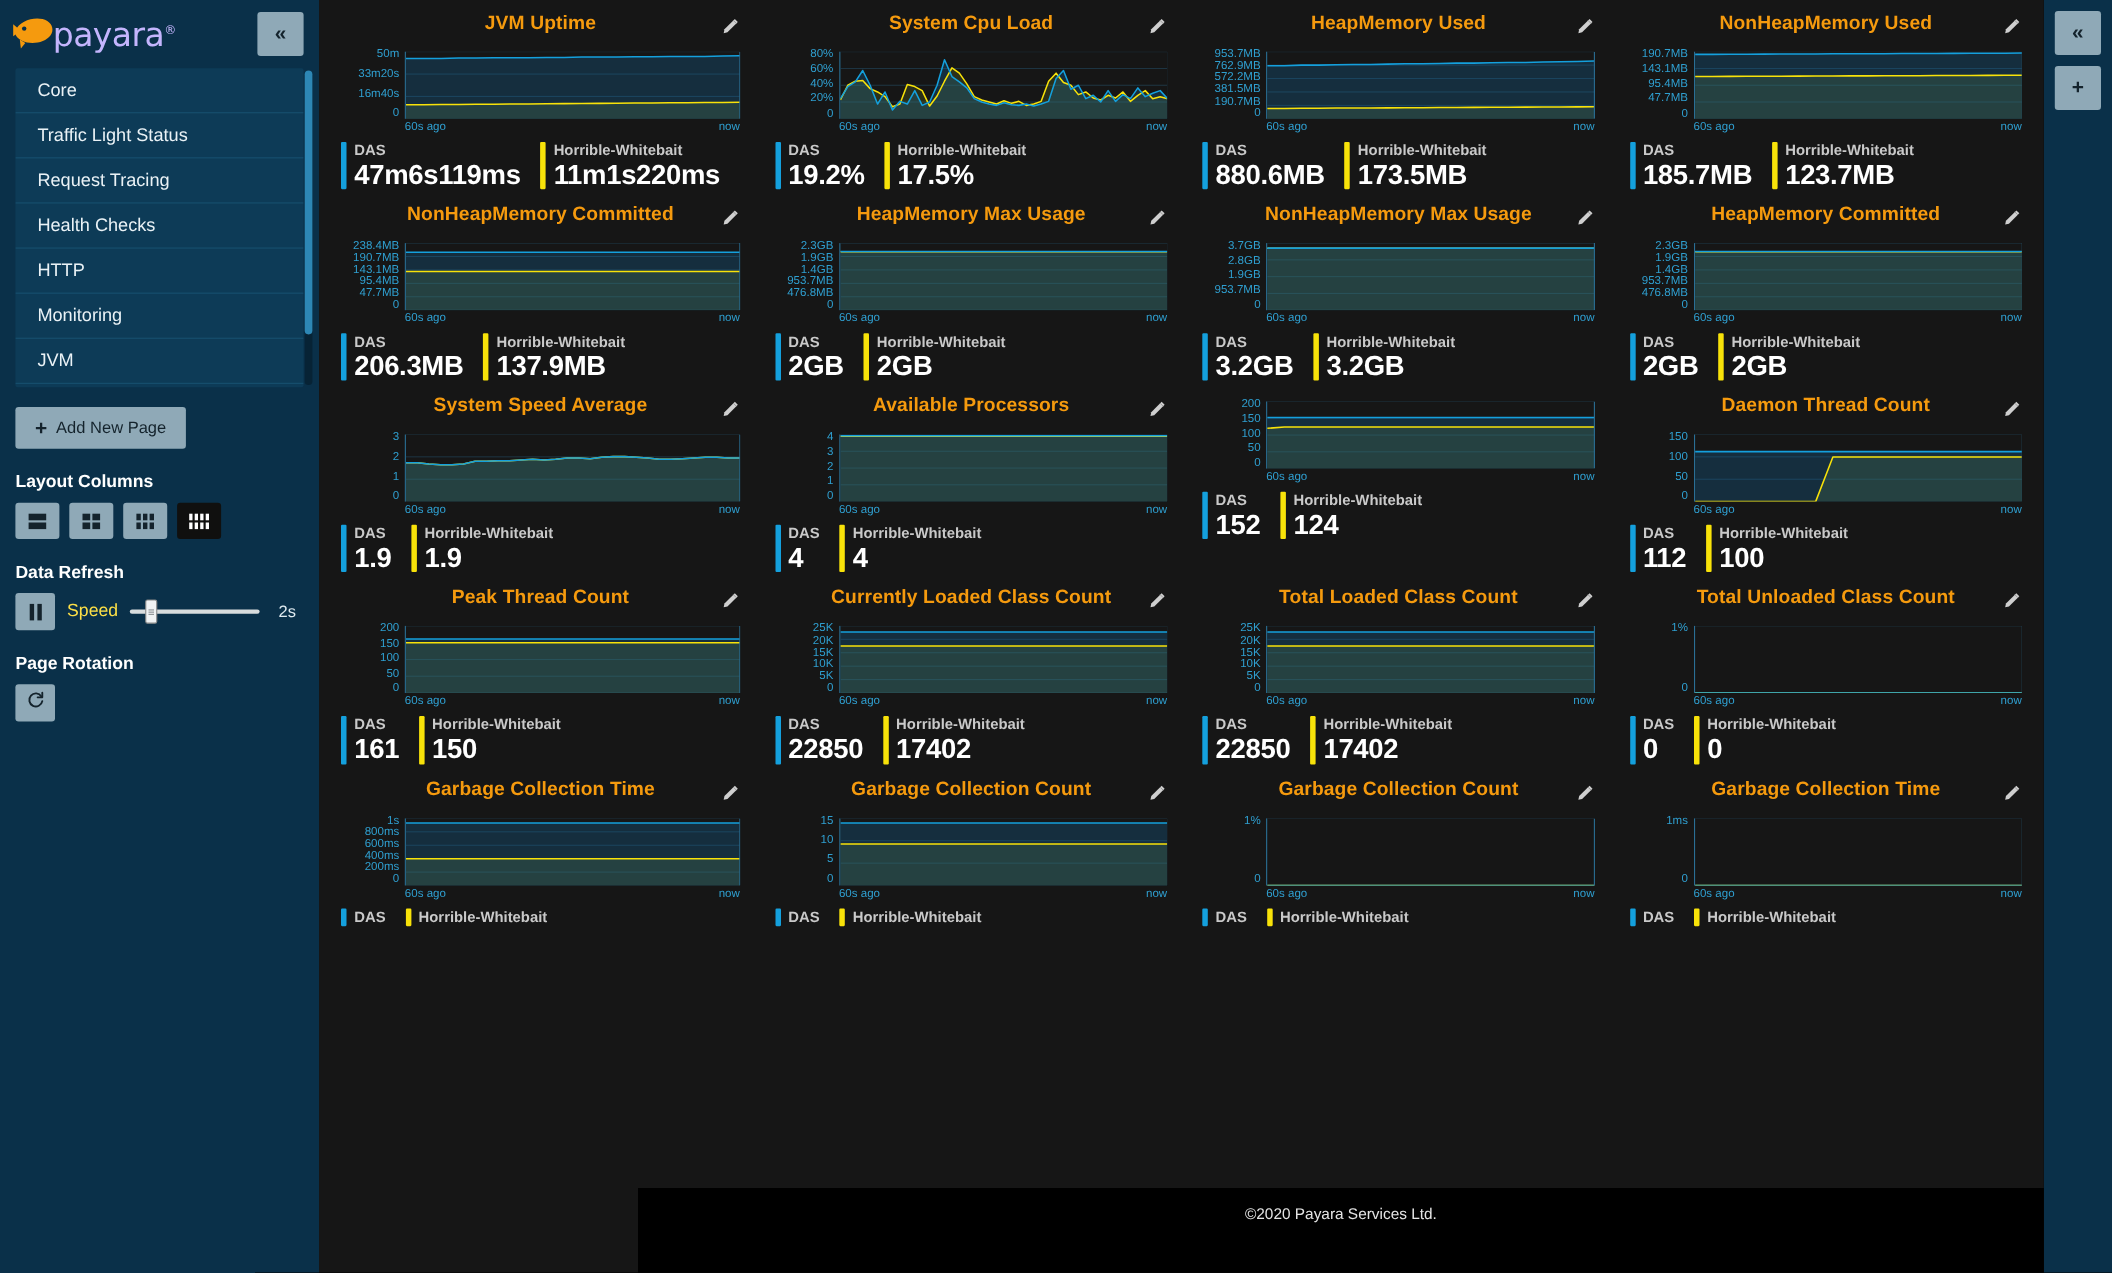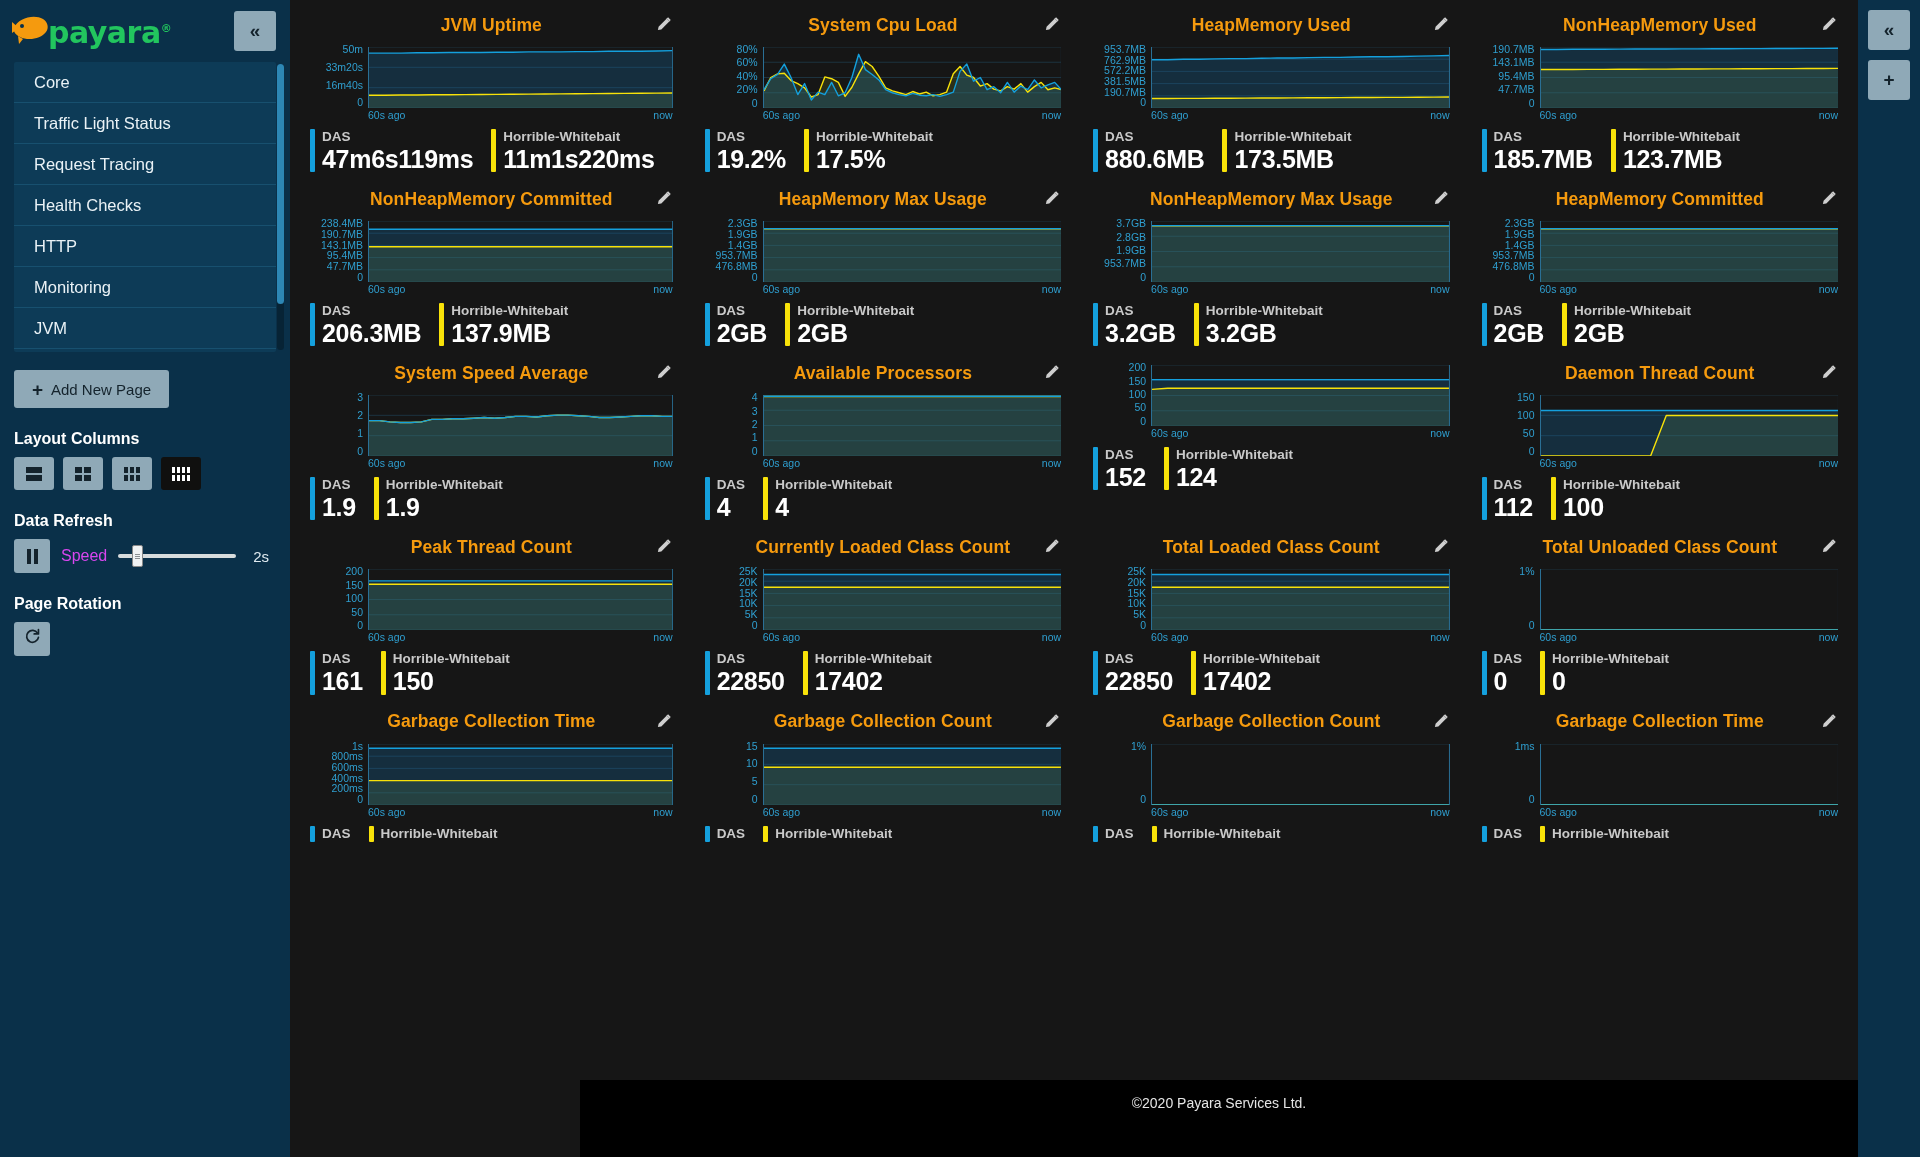--- a/index.html
+++ b/index.html
@@ -17,22 +17,22 @@
     background:#0a3049;
     position:relative;
   }
   .brand-row {
     height:62px; display:flex; align-items:center;
     padding:0 14px 0 10px; justify-content:space-between;
   }
   .logo { display:flex; align-items:flex-end; gap:0px; }
   .logo-fish { width:40px; height:34px; position:relative; }
   .logo-text {
-    color:#22c55e; font-size:30px; letter-spacing:-0.5px;
-    font-family:"DejaVu Sans", sans-serif; font-weight:700;
+    color:#c4b5fd; font-size:30px; letter-spacing:-0.5px;
+    font-family:"DejaVu Sans", sans-serif; font-weight:400;
     position:relative; line-height:1; margin-left:-2px;
   }
   .logo-reg { font-size:11px; vertical-align:super; }
   .collapse-btn {
     width:42px; height:40px; background:#8fa9b7; border:none; border-radius:3px;
     color:#14232c; font-size:19px; cursor:pointer; display:flex;
     align-items:center; justify-content:center; font-weight:bold;
   }
   .nav-wrap { position:relative; margin:0 14px; }
   .nav-list {
@@ -71,21 +71,21 @@
   }
   .col-btn.active { background:#10100f; }
   .cb-cell { background:#14232c; }
   .col-btn.active .cb-cell { background:#fff; }
   .refresh-row { display:flex; align-items:center; margin-left:14px; gap:11px; }
   .pause-btn {
     width:36px; height:34px; background:#8fa9b7; border:none; border-radius:3px;
     cursor:pointer; display:flex; align-items:center; justify-content:center; gap:3px;
   }
   .pause-bar { width:4px; height:15px; background:#14232c; }
-  .speed-label { color:#d946ef; font-size:16px; }
+  .speed-label { color:#fde047; font-size:16px; }
   .slider-track {
     position:relative; width:118px; height:4px; background:#d8dcdd; border-radius:2px;
   }
   .slider-thumb {
     position:absolute; left:14px; top:-9px; width:11px; height:22px;
     background:#f0f2f3; border:1px solid #888; border-radius:2px;
     display:flex; flex-direction:column; justify-content:center; align-items:center; gap:1px;
   }
   .st-line { width:5px; height:1px; background:#8a8f92; }
   .speed-value { color:#dfeaf0; font-size:15px; margin-left:6px; }
@@ -100,21 +100,21 @@
     flex:1; height:1157px; background:#161616; position:relative;
     overflow:hidden;
   }
   .grid {
     display:grid; grid-template-columns:repeat(4, 1fr);
     column-gap:0px; row-gap:0px;
     padding:6px 4px 0 4px;
   }
   .widget { position:relative; padding:4px 16px 8px 16px; }
   .w-head {
-    display:flex; align-items:center; justify-content:center; position:relative;
+    display:flex; justify-content:center; position:relative;
     height:30px;
   }
   .w-title {
     color:#f59a0e; font-size:17.5px; font-weight:bold; text-align:center;
     letter-spacing:0.1px;
   }
   .edit-icon {
     position:absolute; right:0px; top:5px; width:18px; height:18px;
     cursor:pointer;
   }

